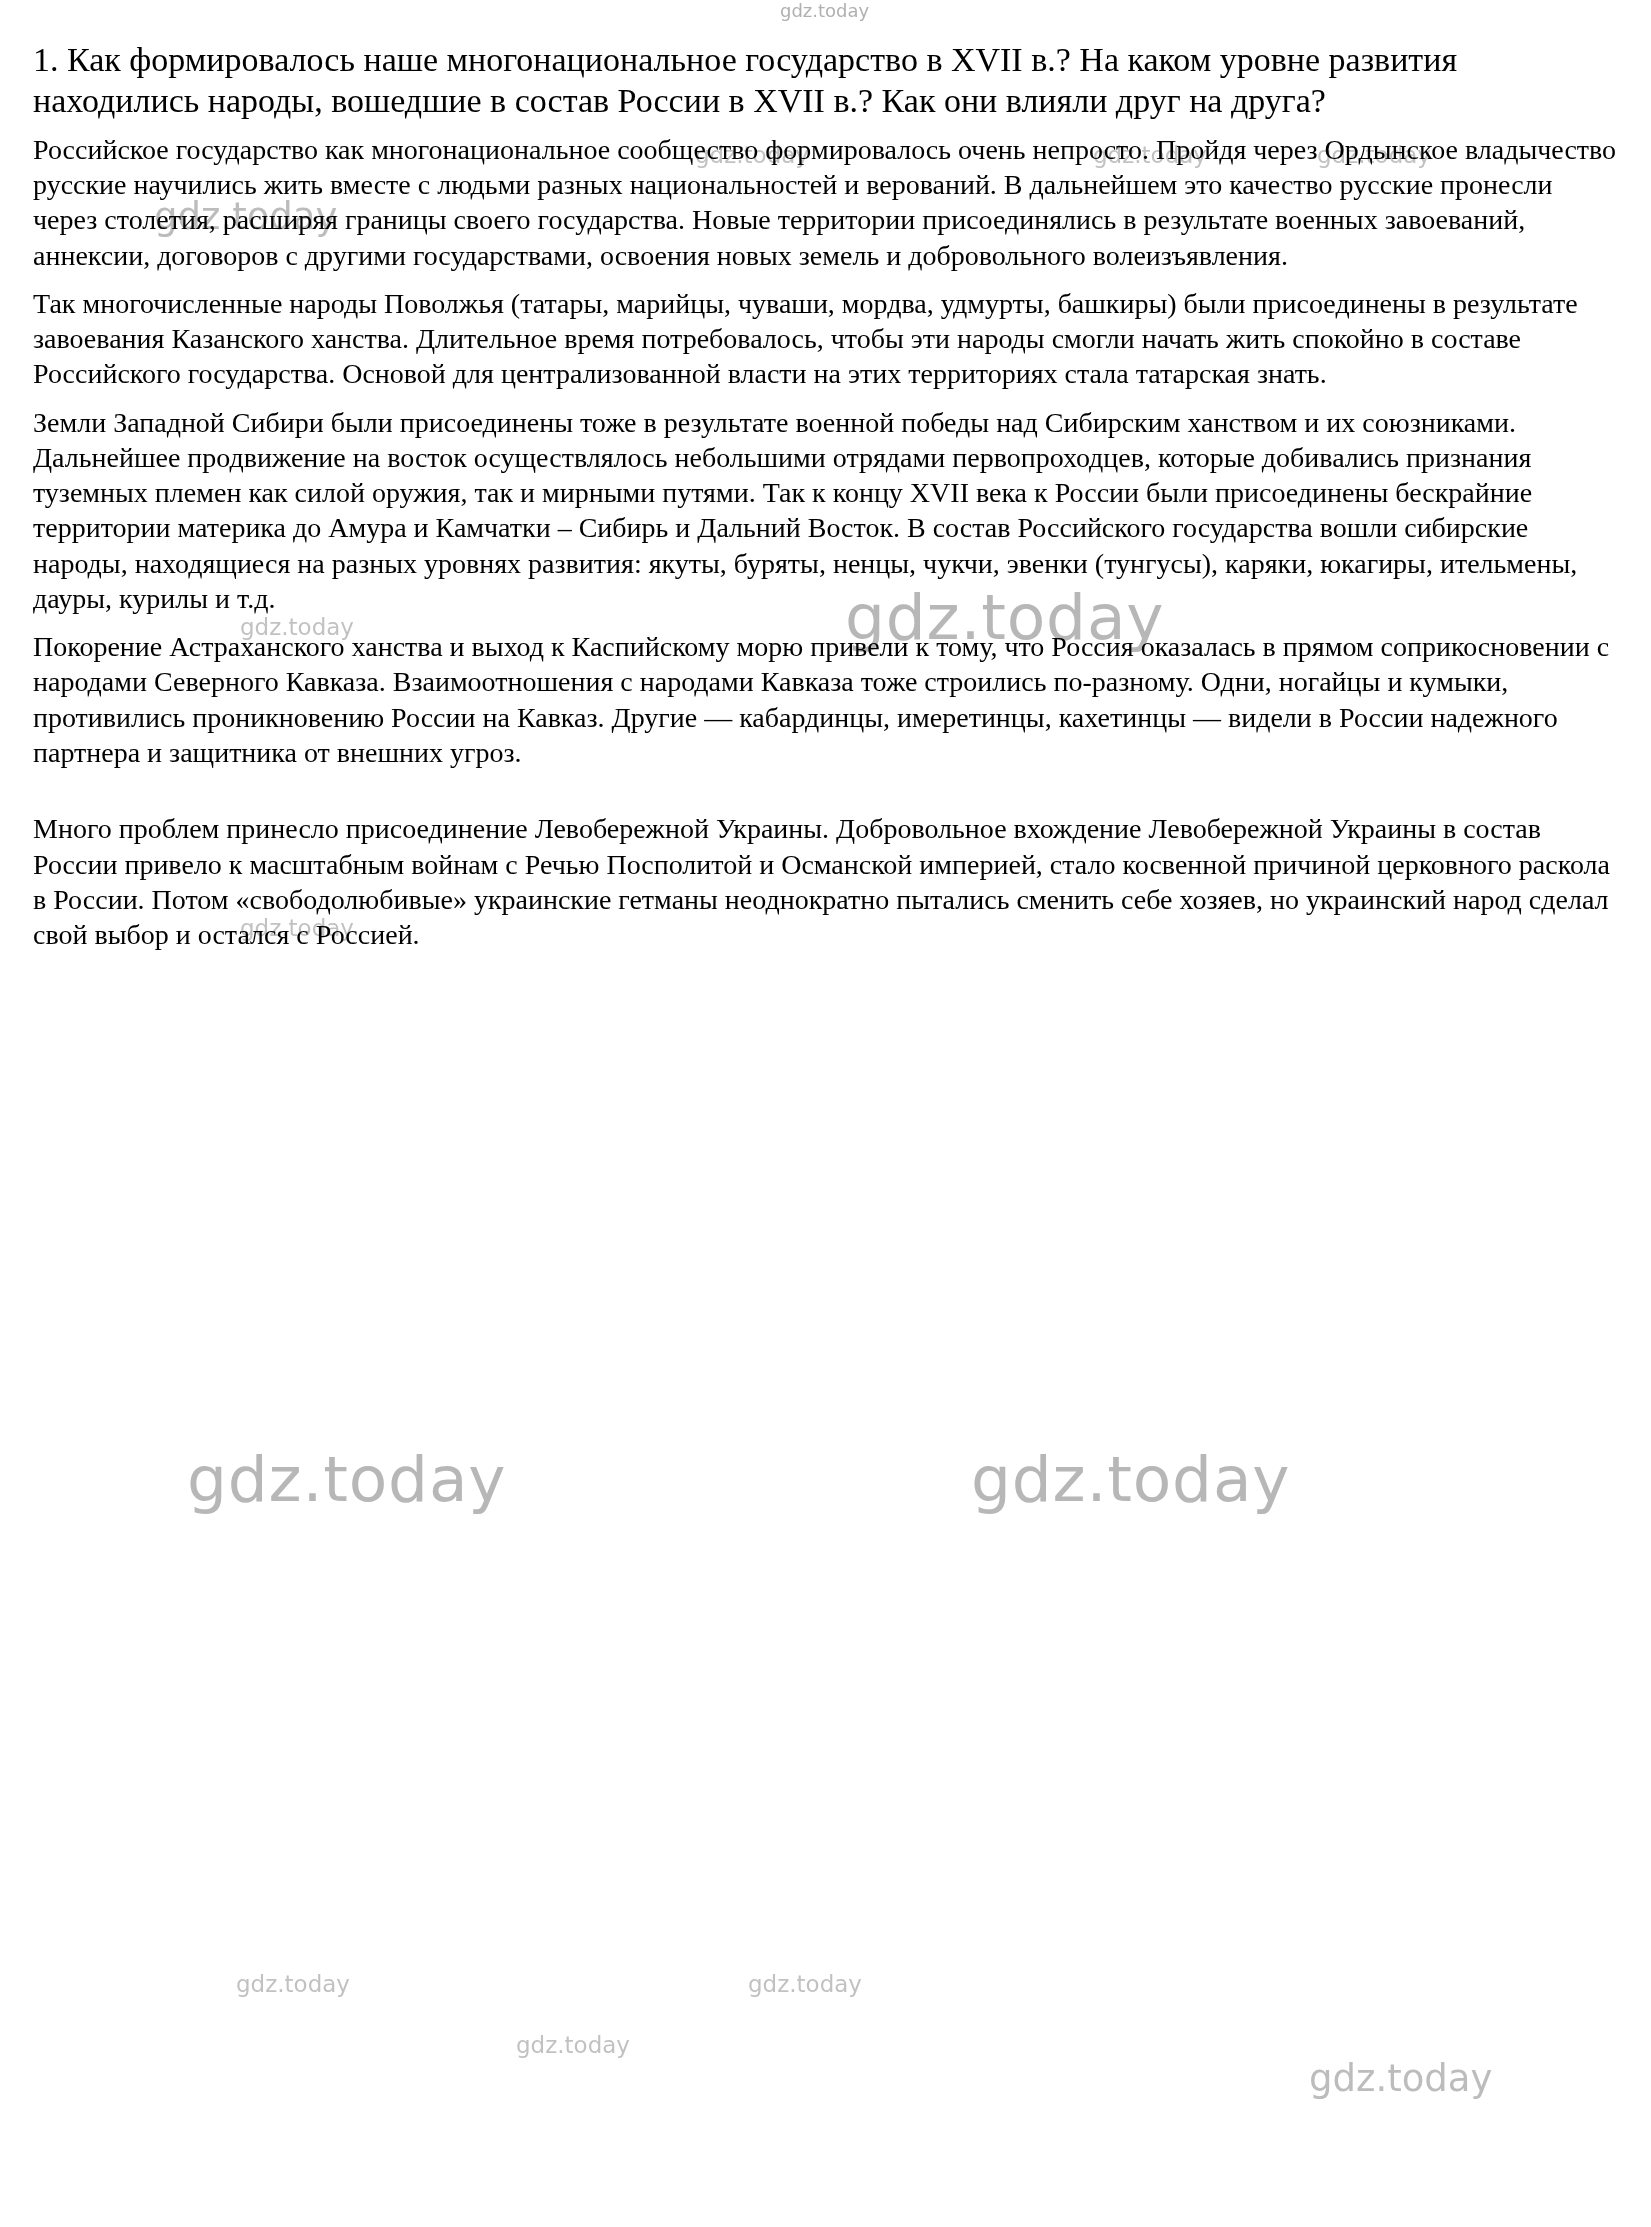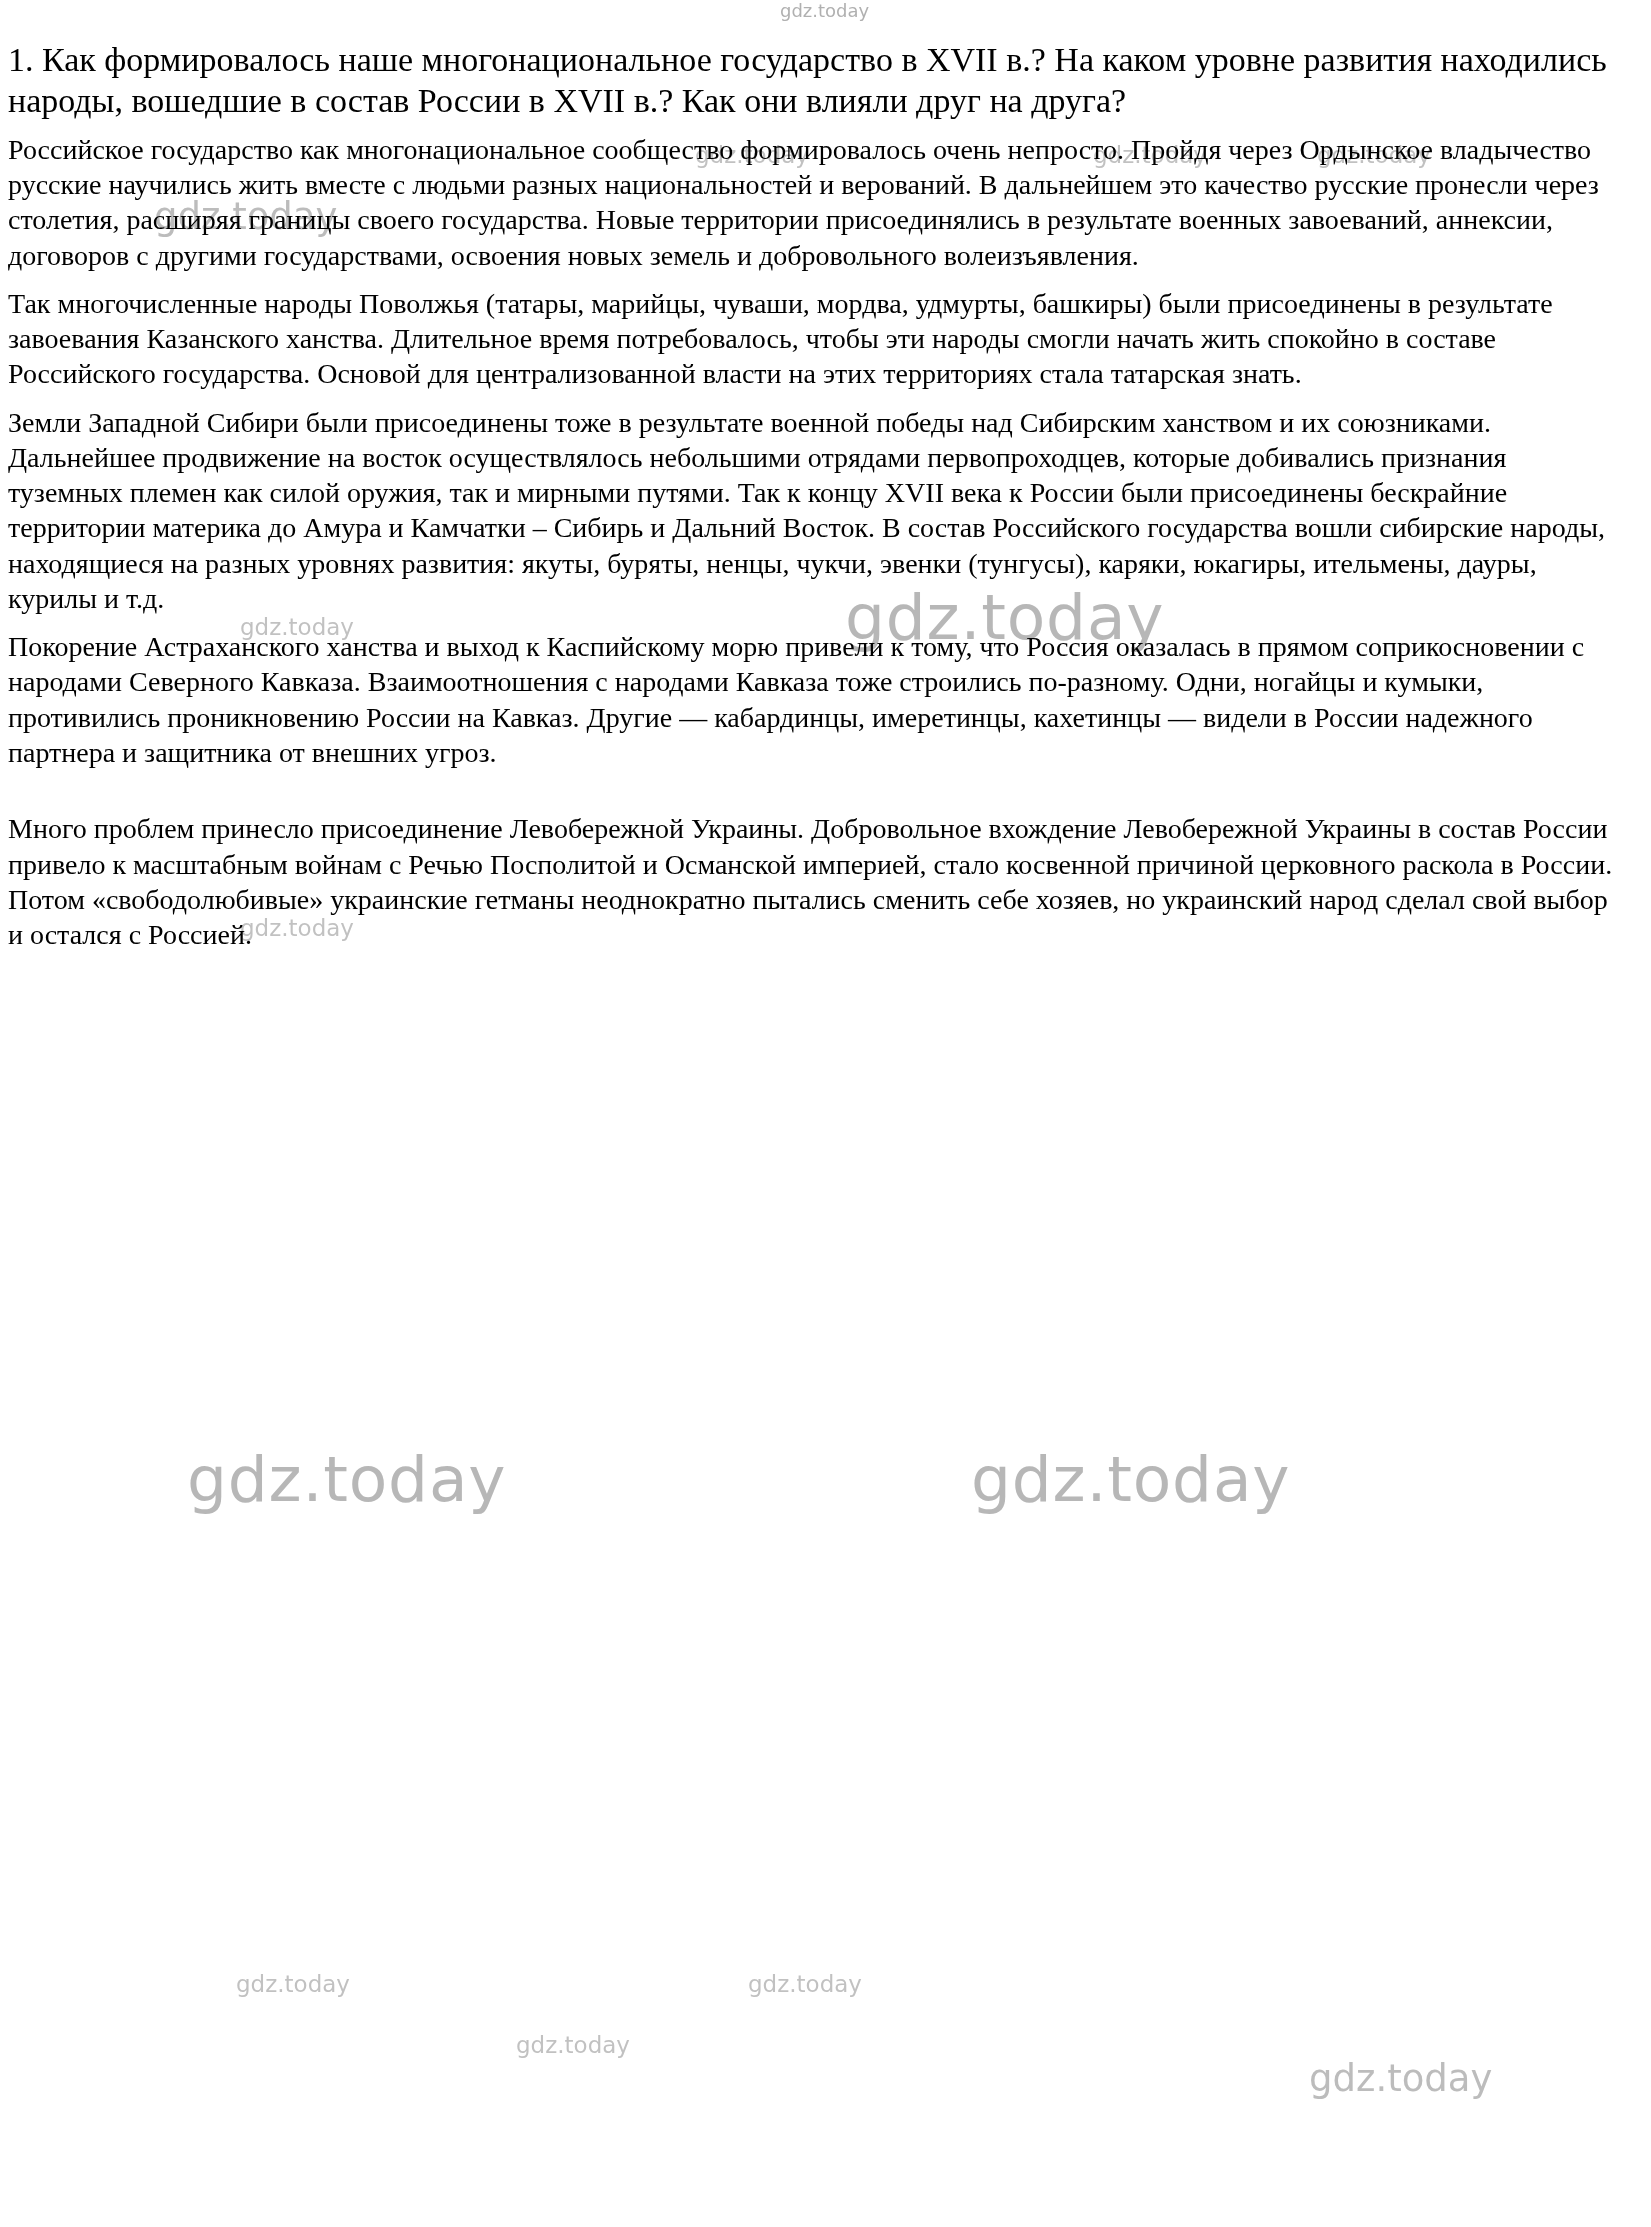--- a/index.html
+++ b/index.html
@@ -13,21 +13,21 @@
     position: relative;
     overflow: hidden;
     font-family: "Liberation Serif", serif;
     color: #000000;
   }
   .page {
     position: relative;
     width: 1652px;
     height: 2227px;
     box-sizing: border-box;
-    padding: 39px 33px 0 8px;
+    padding: 39px 33px 0 33px;
   }
   .question {
     font-weight: normal;
     font-size: 34px;
     line-height: 1.22;
     margin: 0 0 9.8px 0;
     position: relative;
     z-index: 3;
   }
   .para {

